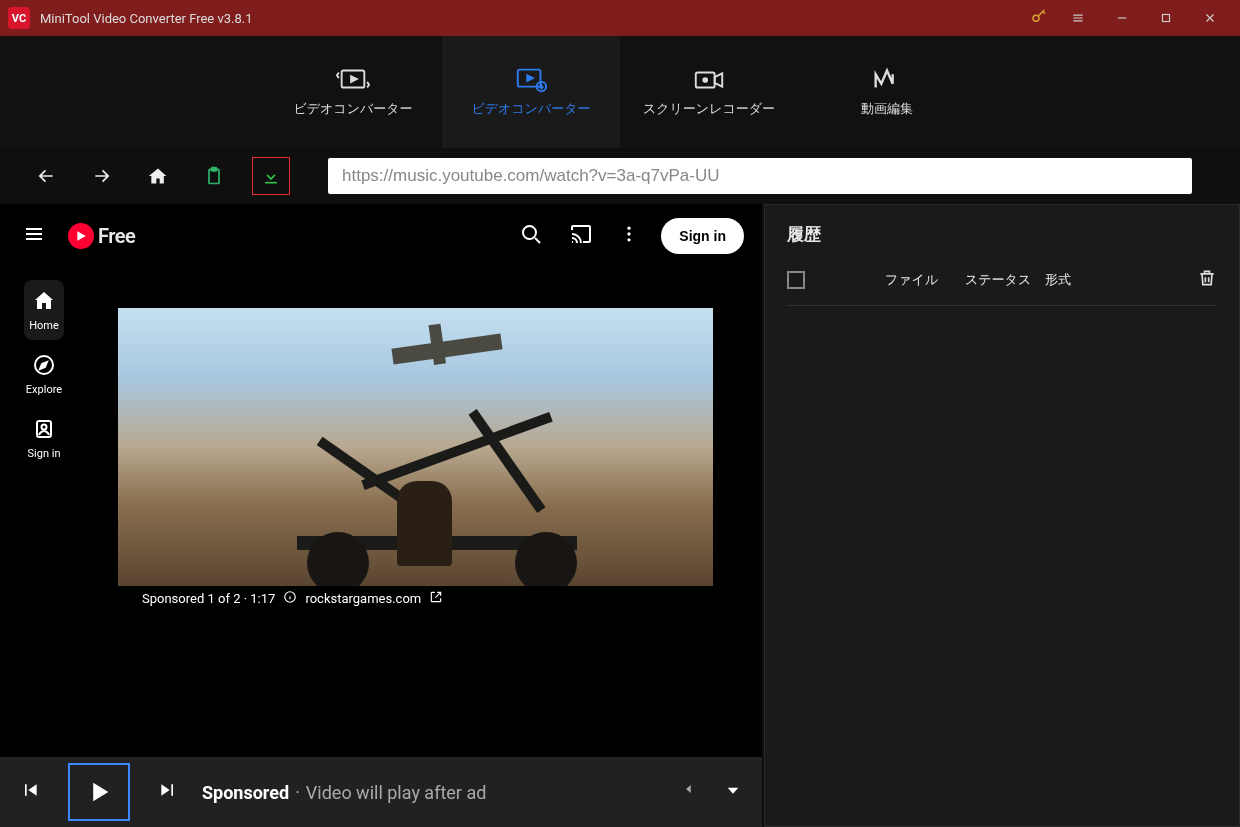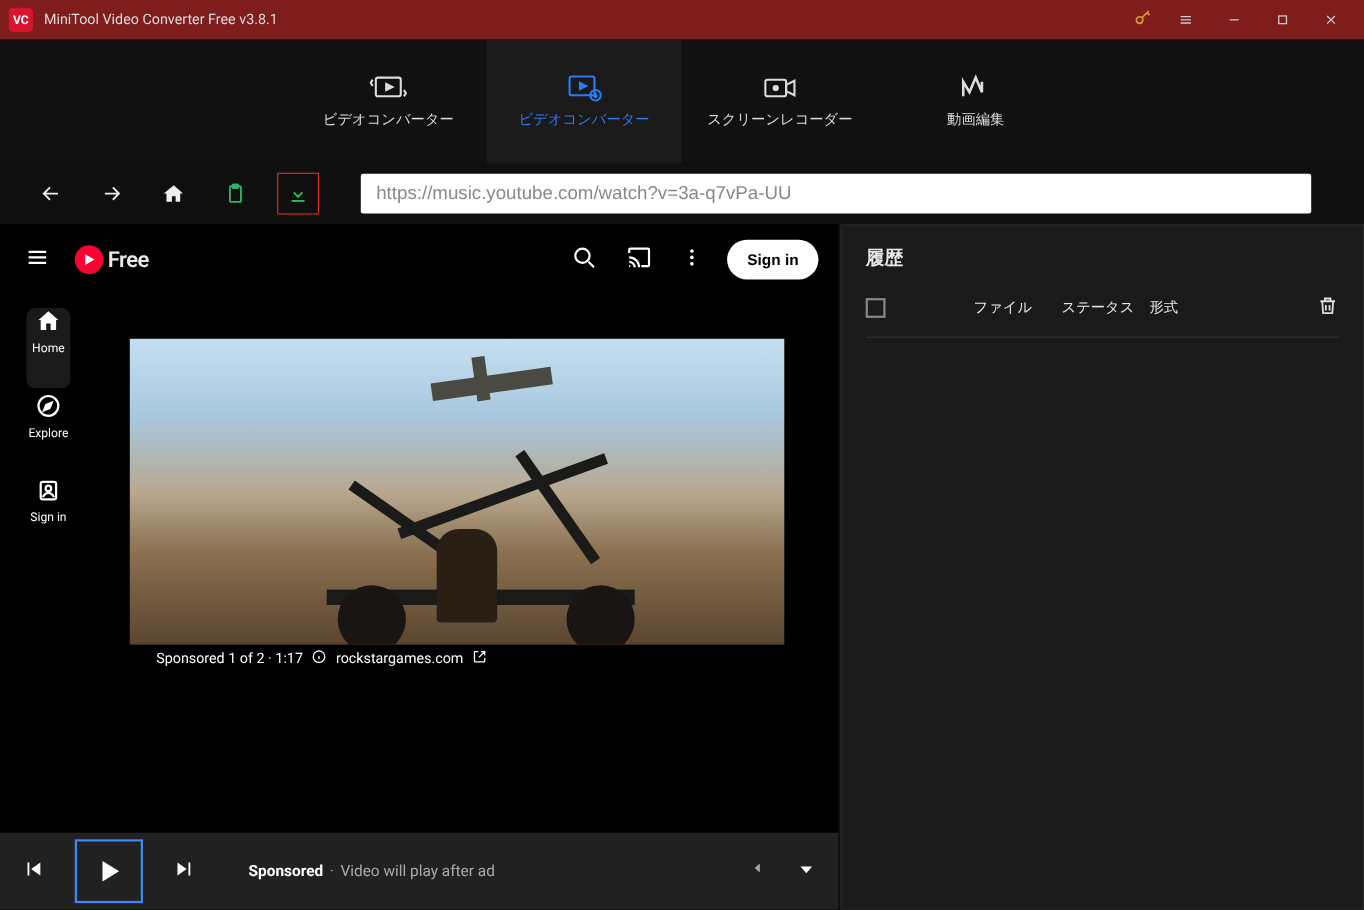--- a/index.html
+++ b/index.html
@@ -93,22 +93,22 @@
 }
 
 
 .yt-body { flex: 1; display: flex; position: relative; }
 .side-nav {
   width: 88px; background: #000;
   display: flex; flex-direction: column;
   padding-top: 10px;
 }
 .side-item {
-  height: 73px; display: flex; flex-direction: column;
-  align-items: center; gap: 6px;
+  height: 60px; display: flex; flex-direction: column;
+  align-items: center; justify-content: center; gap: 6px;
   font-size: 11px; color: #fff;
   margin: 2px 24px; border-radius: 8px;
 }
 .side-item.active { background: #1a1a1a; }
 .side-item svg { width: 24px; height: 24px; }
 
 .video-wrap {
   flex: 1; background: #000; padding: 40px 20px 0 30px;
   position: relative;
 }
@@ -167,21 +167,21 @@
 }
 .pb-btns { display: flex; align-items: center; gap: 18px; }
 .pb-btn svg { width: 20px; height: 20px; }
 .play-big {
   width: 62px; height: 58px;
   border: 2px solid #3a89ff;
   display: flex; align-items: center; justify-content: center;
   margin: 0 10px;
 }
 .play-big svg { width: 28px; height: 28px; }
-.pb-meta { margin-left: 48px; font-size: 14px; display: flex; gap: 6px; align-items: flex-end; }
+.pb-meta { margin-left: 24px; font-size: 18px; display: flex; gap: 6px; align-items: flex-end; }
 .pb-spons { font-weight: 700; color: #fff; }
 .pb-sub { color: #aaa; }
 .pb-right { margin-left: auto; display: flex; gap: 28px; }
 
 
 .right-panel {
   flex: 1; background: #1a1a1a; margin-left: 2px;
   padding: 18px 22px;
   border: 1px solid #2a2a2a;
 }

